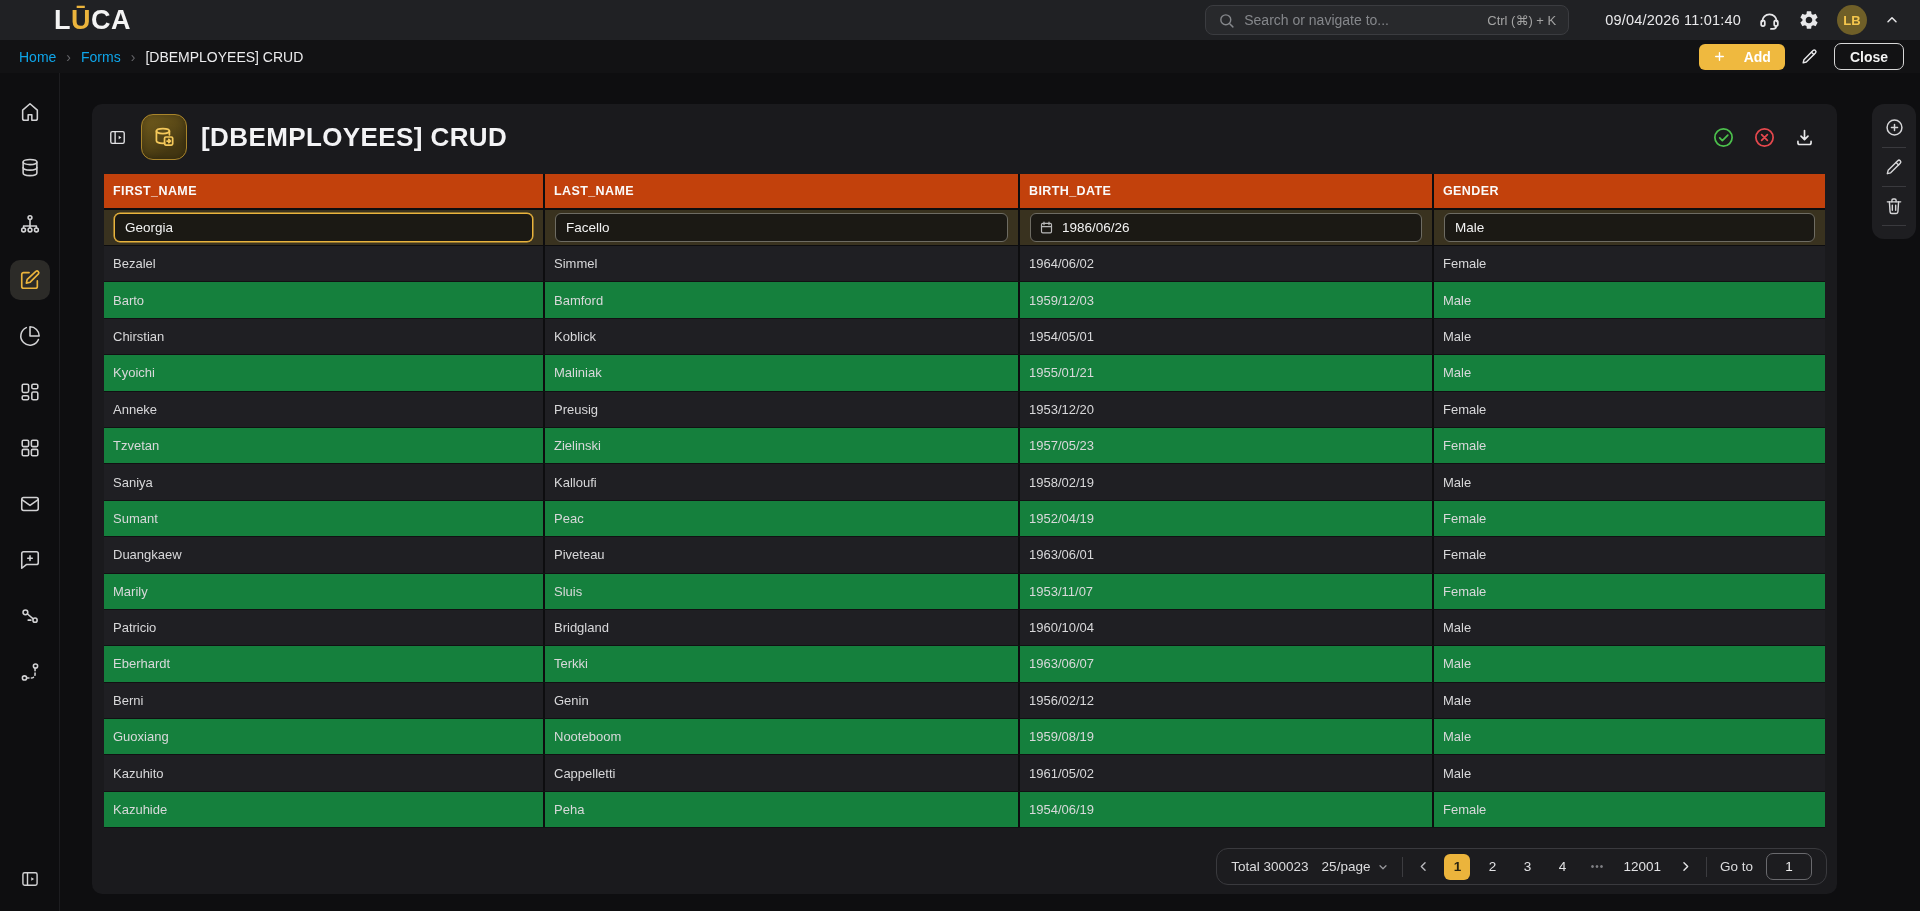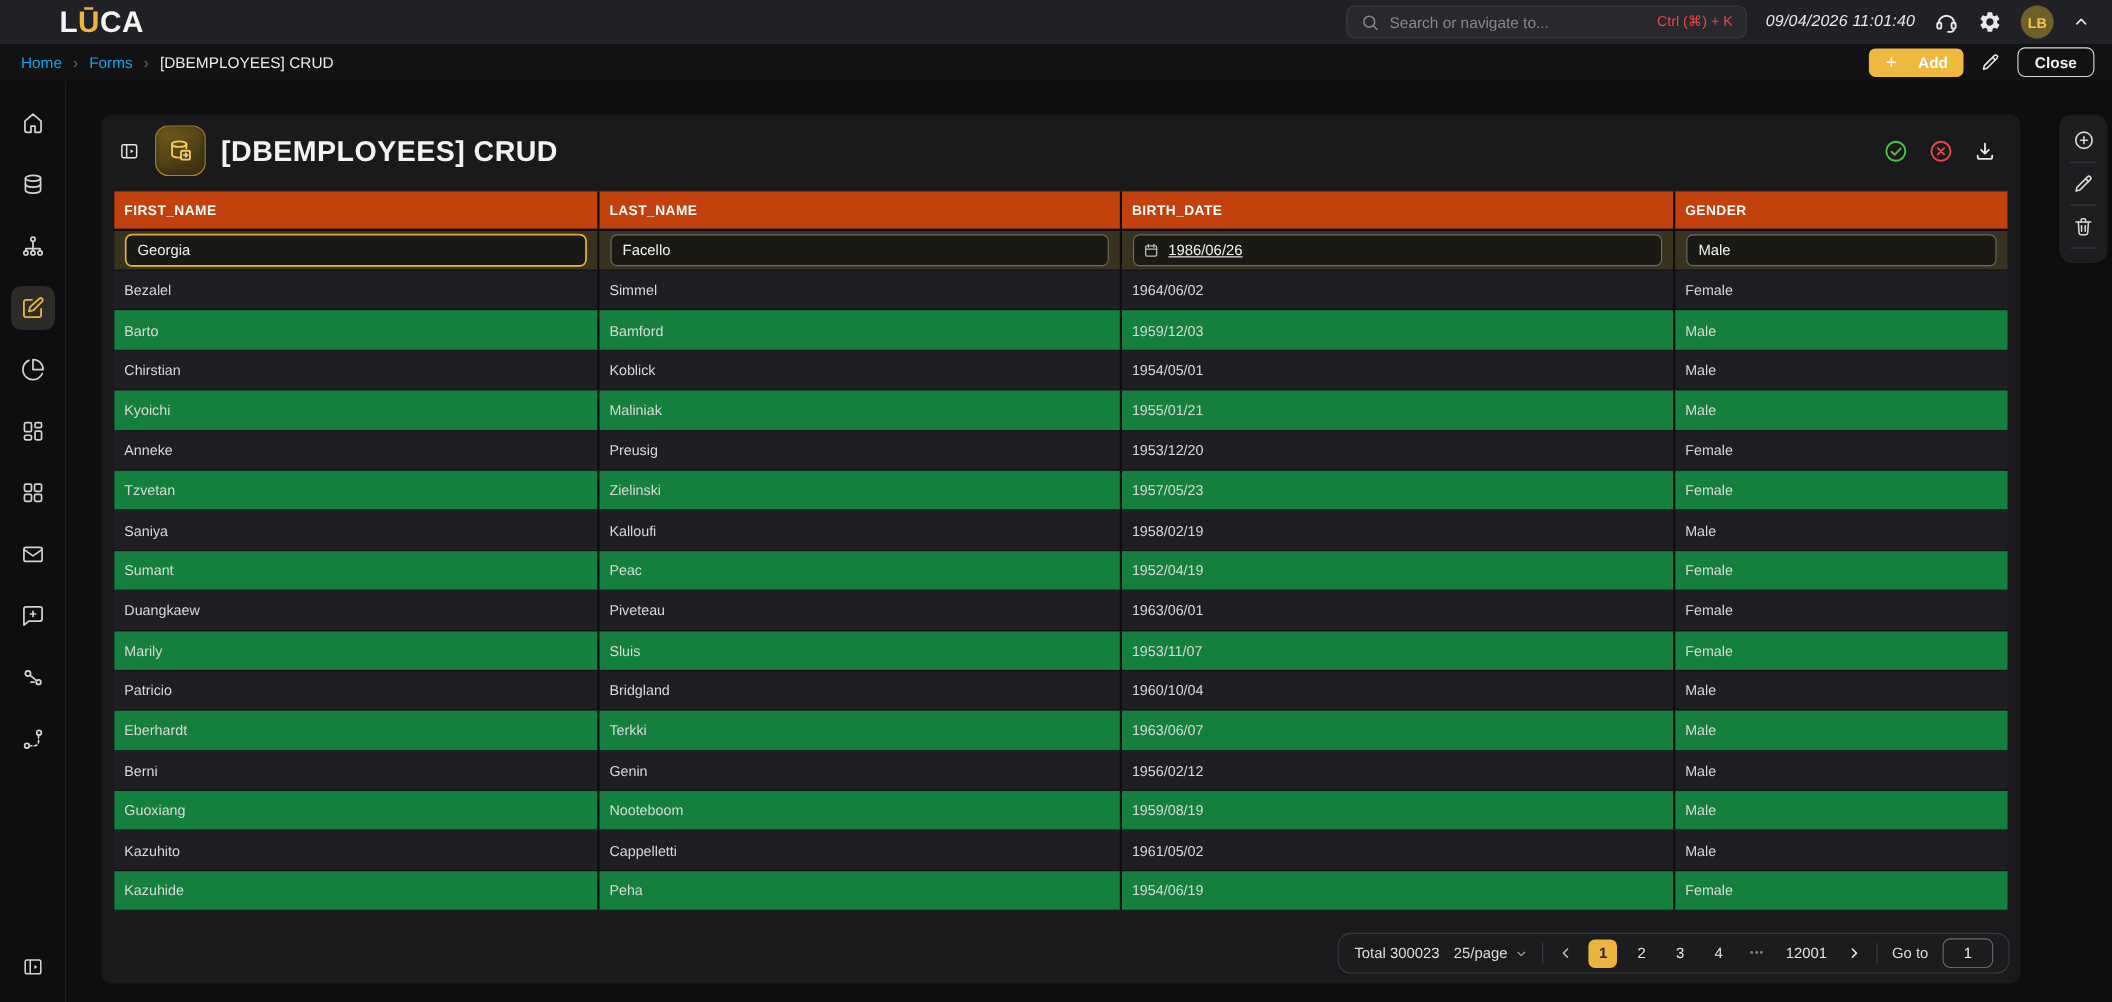--- a/index.html
+++ b/index.html
@@ -12,22 +12,22 @@
   .topbar { height:40px; background:#202124; display:flex; align-items:center;
     padding:0 20px 0 54px; }
   .logo { font-size:27px; font-weight:800; letter-spacing:.5px; color:#F4F4F4; display:flex; }
   .logo .gold { color:#EBB43C; }
   .topbar-right { margin-left:auto; display:flex; align-items:center; gap:17px; }
   .searchbox { width:364px; height:30px; background:#28292C; border:1px solid #3B3C40;
     border-radius:8px; display:flex; align-items:center; gap:9px; padding:11px 12px; color:#85878B; }
   .searchbox input { flex:1; background:transparent; border:none; outline:none;
     color:#CFCFD2; font-size:14px; font-family:inherit; }
   .searchbox input::placeholder { color:#85878B; }
-  .shortcut { color:#ef4444; font-size:13px; white-space:nowrap; }
-  .datetime { font-style:italic; font-size:14.5px; color:#E9E9EB; letter-spacing:.2px; }
+  .shortcut { color:#a3a3a3; font-size:13px; white-space:nowrap; }
+  .datetime { font-size:14.5px; color:#E9E9EB; letter-spacing:.2px;margin-left:19px; }
   .icon-btn { background:none; border:none; color:#E8E8EA; display:flex; align-items:center; padding:0; }
   .avatar { width:30px; height:30px; border-radius:50%; background:#6F5F28; color:#F4C64D;
     font-weight:700; font-size:13px; display:flex; align-items:center; justify-content:center; }
 
   
   .crumbbar { height:33px; background:#121214; display:flex; align-items:center;
     padding:0 16px 0 19px; }
   .crumb { font-size:14px; color:#0ea5e9; }
   .crumb.current { color:#ECECEE; }
   .crumb-sep { color:#66666A; margin:0 10px; font-size:14px; }
@@ -64,31 +64,31 @@
     box-shadow:inset 0 0 8px rgba(0,0,0,.35); }
   .panel-title { font-size:26px; font-weight:800; color:#F3F3F5; letter-spacing:.4px; }
   .head-actions { margin-left:auto; display:flex; align-items:center; gap:18px; }
   .ok { color:#4CC04C; } .bad { color:#E5484D; }
 
   
   .tablewrap { margin:4px 12px 0; display:flex; flex-direction:column; }
   .thead { display:flex; height:34px; background:#c2410c; }
   .th { display:flex; align-items:center; padding:0 9px; font-size:12.5px; font-weight:700;
     color:#FAFAFA; letter-spacing:.4px; border-right:2px solid #0D0D0F; }
-  .c1{ width:441px; } .c2{ width:475px; } .c3{ width:503px; }
+  .c1{ width:441px; } .c2{ width:475px; } .c3{ width:414px; }
   .c4{ flex:1; border-right:none !important; }
 
   .filter-row { display:flex; height:38px; border-top:2px solid #0D0D0F; border-bottom:1px solid #0D0D0F; }
   .fcell { display:flex; align-items:center; padding:0 10px; background:#39321F;
     border-right:2px solid #0D0D0F; }
   .finput { width:100%; height:29px; background:#1B1914; border:1px solid #6E6C63;
     border-radius:6px; color:#F2F2F2; font-size:13.5px; padding:0 10px; font-family:inherit; outline:none; }
   .finput.focused { border-color:#E9B43D; box-shadow:0 0 0 .5px #E9B43D; }
   .date-wrap { position:relative; width:100%; }
-  .date-wrap .finput { padding-left:31px;text-decoration:underline; }
+  .date-wrap .finput { padding-left:31px; }
   .date-wrap svg { position:absolute; left:9px; top:7px; color:#B9B9B9; }
 
   .trow { display:flex; height:36.4px; border-bottom:1px solid #111113; }
   .trow.odd { background:#1F1F23; } .trow.even { background:#15803d; }
   .tcell { display:flex; align-items:center; padding:0 9px; font-size:13px; color:#D8D8DA;
     border-right:2px solid #0D0D0F; }
 
   
   .pagination-area { margin-top:auto; display:flex; justify-content:flex-end; padding:0 10px 9px 0; }
   .pager { display:flex; align-items:center; height:37px; border:1px solid #3A3A3E;

